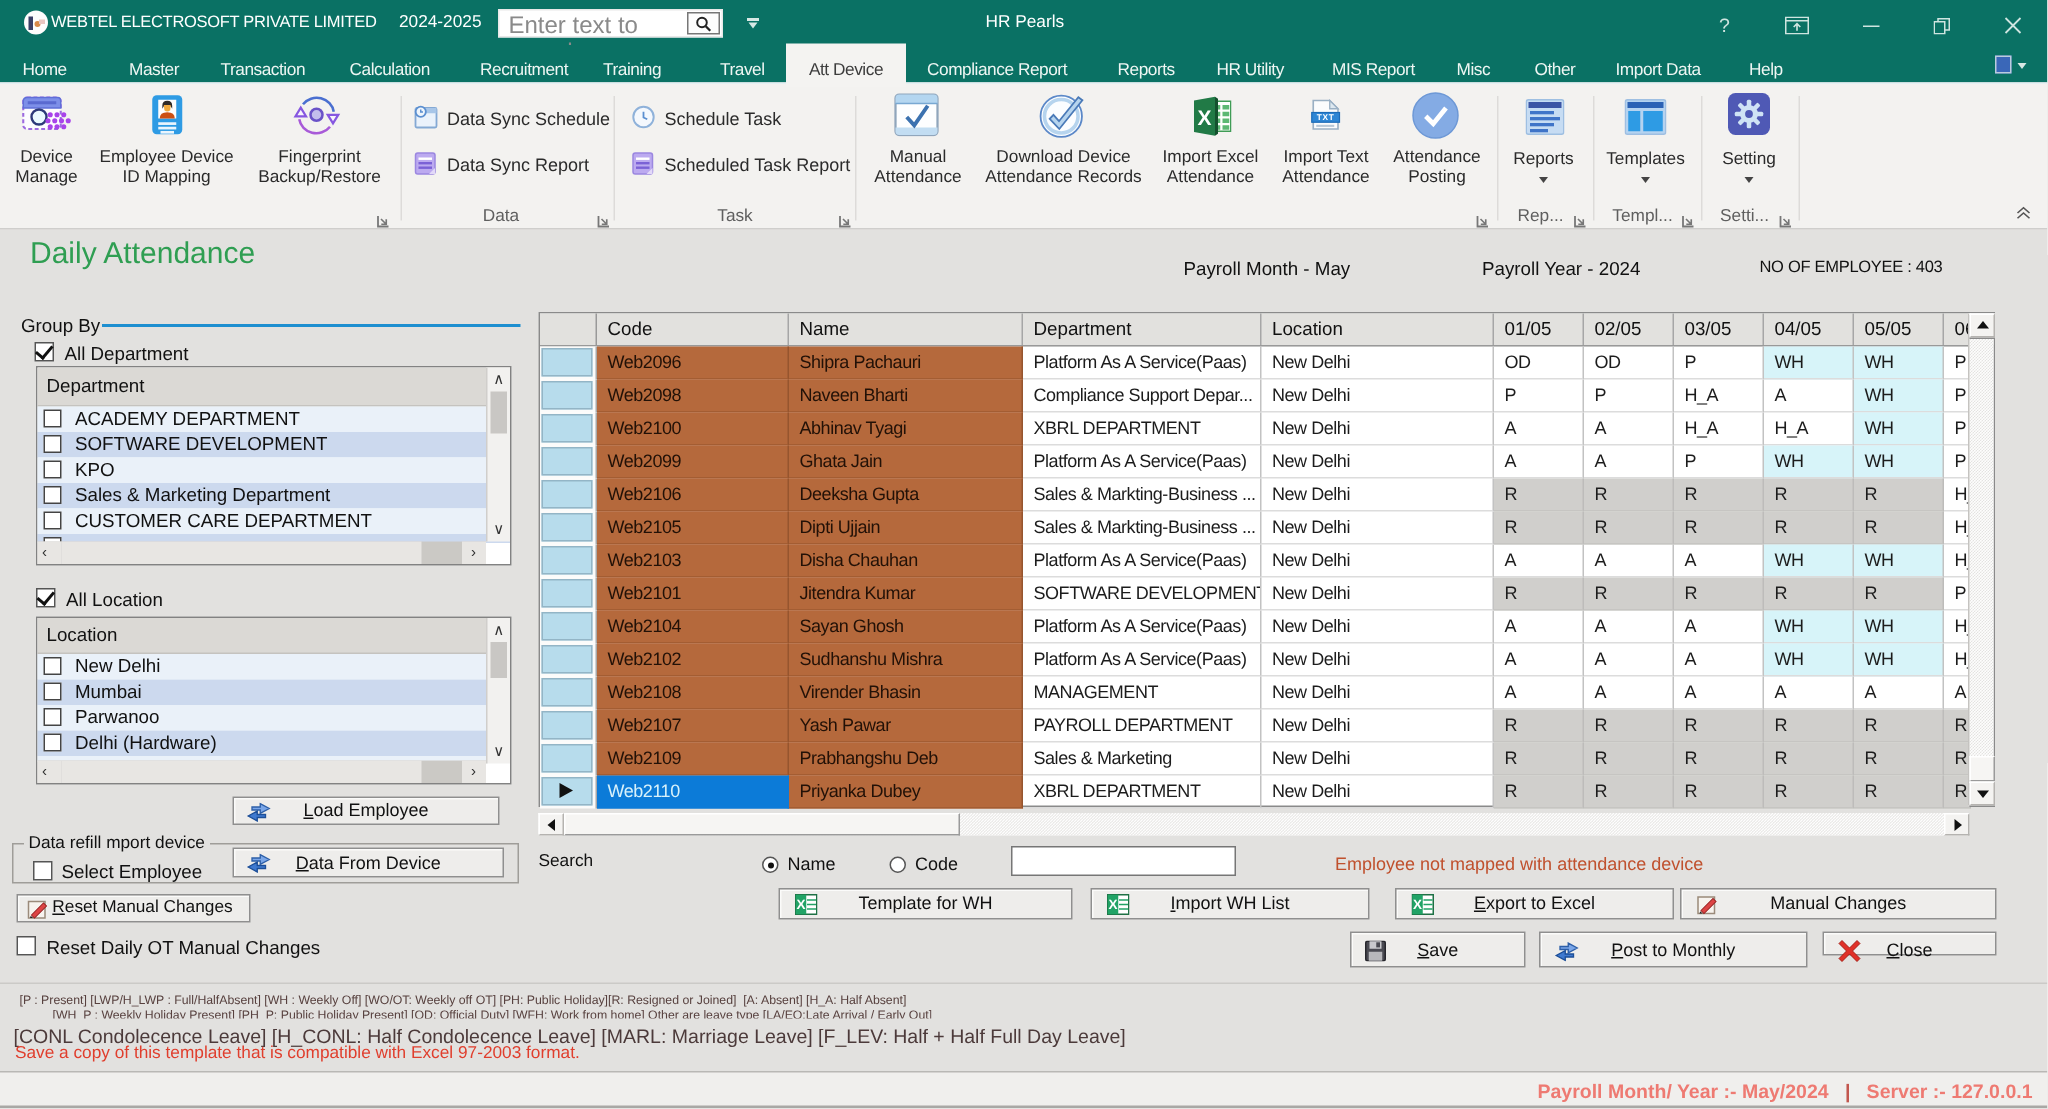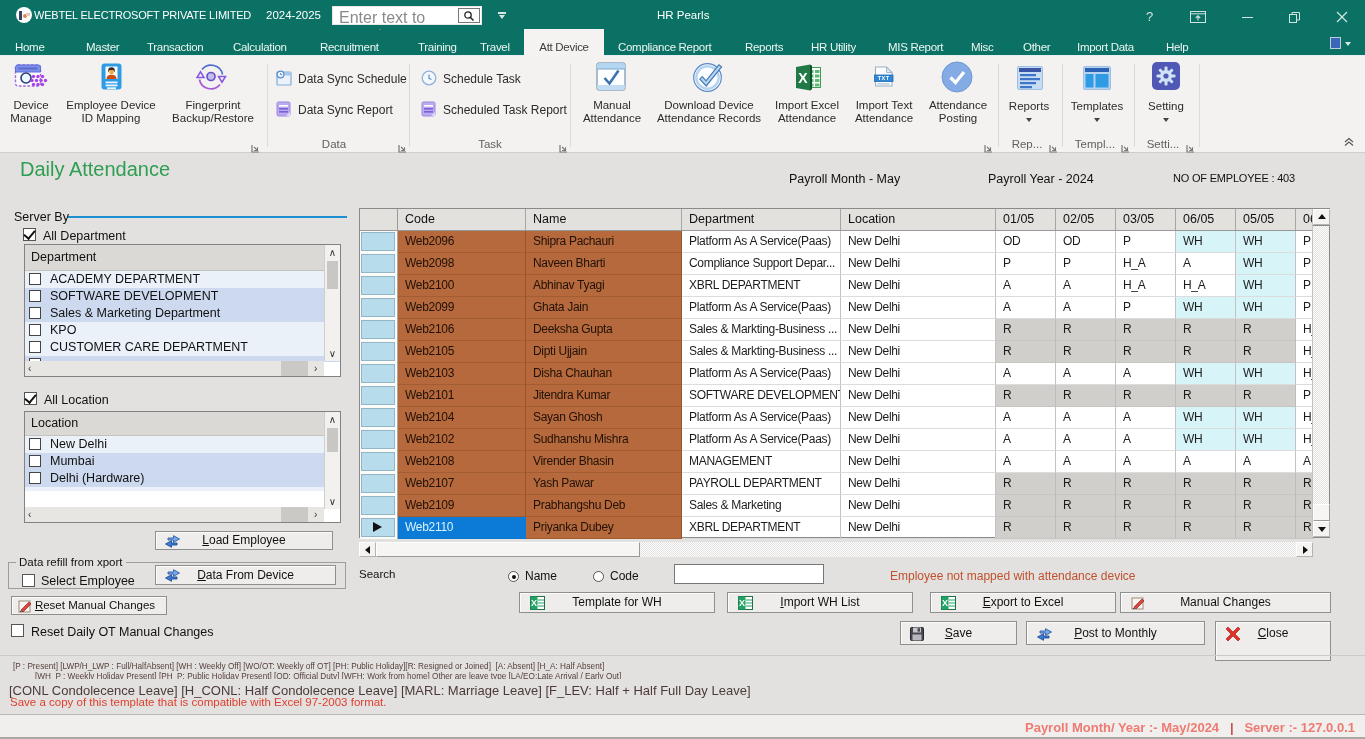--- a/index.html
+++ b/index.html
@@ -97,21 +97,21 @@
       <line x1="1" y1="1" x2="11" y2="11" stroke="#cfe5e0" stroke-width="1.2"></line>
       <line x1="11" y1="1" x2="1" y2="11" stroke="#cfe5e0" stroke-width="1.2"></line>
     </svg>
   </div>
   <div id="menubar">
     <div class="mi" style="left:15px;">Home</div>
     <div class="mi" style="left:86px;">Master</div>
     <div class="mi" style="left:147px;">Transaction</div>
     <div class="mi" style="left:233px;">Calculation</div>
     <div class="mi" style="left:320px;">Recruitment</div>
-    <div class="mi" style="left:418px;">Training</div>
+    <div class="mi" style="left:402px;">Training</div>
     <div class="mi" style="left:480px;">Travel</div>
     <div class="mi" style="left:618px;">Compliance Report</div>
     <div class="mi" style="left:745px;">Reports</div>
     <div class="mi" style="left:811px;">HR Utility</div>
     <div class="mi" style="left:888px;">MIS Report</div>
     <div class="mi" style="left:971px;">Misc</div>
     <div class="mi" style="left:1023px;">Other</div>
     <div class="mi" style="left:1077px;">Import Data</div>
     <div class="mi" style="left:1166px;">Help</div>
     <div class="abs" style="left:1330px;top:7px;width:11px;height:12px;background:#3a67b8;border:1px solid #bcd;"></div>
@@ -322,42 +322,42 @@
     <svg class="abs" style="left:1344px;top:79px;" width="10" height="10" viewBox="0 0 10 10">
         <path d="M1 5 L5 1.5 L9 5 M1 8.5 L5 5 L9 8.5" fill="none" stroke="#555" stroke-width="1.1"></path>
       </svg>
   </div>
 
   <div id="daily">Daily Attendance</div>
   <div class="hdrlbl" style="left:789px;">Payroll Month - May</div>
   <div class="hdrlbl" style="left:988px;">Payroll Year - 2024</div>
   <div class="hdrlbl" style="left:1173px; font-size:11px; letter-spacing:-0.2px;">NO OF EMPLOYEE : 403</div>
 
-  <div class="lbl12" style="left:14px;top:210px;">Server By</div>
+  <div class="lbl12" style="left:14px;top:210px;">Group By</div>
   <div class="abs" style="left:68px;top:216px;width:279px;height:1.5px;background:#1e8fd0;"></div>
   <div class="cb checked" style="left:23px;top:228px;"></div>
   <div class="lbl12" style="left:43px;top:229px;">All Department</div>
 
   <div class="listbox" style="top:244px;height:133px;">
     <div class="lb-head" style="height:26px;line-height:25px;">Department</div>
     <div class="lb-row" style="background:#eaf1f9;">
         <span class="rcb"></span>
         <span class="rt">ACADEMY DEPARTMENT</span>
       </div>
     <div class="lb-row" style="background:#ccd9ee;">
         <span class="rcb"></span>
         <span class="rt">SOFTWARE DEVELOPMENT</span>
       </div>
+    <div class="lb-row" style="background:#eaf1f9;">
+        <span class="rcb"></span>
+        <span class="rt">KPO</span>
+      </div>
     <div class="lb-row" style="background:#ccd9ee;">
         <span class="rcb"></span>
         <span class="rt">Sales &amp; Marketing Department</span>
-      </div>
-    <div class="lb-row" style="background:#eaf1f9;">
-        <span class="rcb"></span>
-        <span class="rt">KPO</span>
       </div>
     <div class="lb-row" style="background:#eaf1f9;">
         <span class="rcb"></span>
         <span class="rt">CUSTOMER CARE DEPARTMENT</span>
       </div>
     <div class="lb-row" style="background:#ccd9ee;height:6px;">
         <span class="rcb"></span>
       </div>
     <div class="vsb" style="height:116px;">
       <div class="arr" style="left:0;top:2px;width:15px;">∧</div>
@@ -380,20 +380,24 @@
 
   <div class="listbox" style="top:411px;height:112px;">
     <div class="lb-head" style="height:24px;line-height:23px;">Location</div>
     <div class="lb-row" style="background:#eaf1f9;">
         <span class="rcb"></span>
         <span class="rt">New Delhi</span>
       </div>
     <div class="lb-row" style="background:#ccd9ee;">
         <span class="rcb"></span>
         <span class="rt">Mumbai</span>
+      </div>
+    <div class="lb-row" style="background:#eaf1f9;">
+        <span class="rcb"></span>
+        <span class="rt">Parwanoo</span>
       </div>
     <div class="lb-row" style="background:#ccd9ee;">
         <span class="rcb"></span>
         <span class="rt">Delhi (Hardware)</span>
       </div>
     <div class="lb-row" style="background:#eaf1f9;height:4px;"></div>
     <div class="vsb" style="height:97px;">
       <div class="arr" style="left:0;top:2px;width:15px;">∧</div>
       <div class="abs" style="left:2px;top:16px;width:11px;height:24px;background:#c9c7c4;"></div>
       <div class="arr" style="left:0;bottom:2px;width:15px;">∨</div>
@@ -411,21 +415,21 @@
 
   <div class="btn" style="left:155px;top:531px;width:178px;height:19px;line-height:17px;">
     <svg class="abs" style="left:8px;top:3px;" width="17" height="13" viewBox="0 0 17 13">
       <path d="M4 3 L9.5 3 L9.5 0.7 L15.5 4 L9.5 7.3 L9.5 5 L4 5 Z" fill="#7aa6e8" stroke="#2d5fa8" stroke-width="0.9"></path>
       <path d="M13 8 L7.5 8 L7.5 5.7 L1.5 9 L7.5 12.3 L7.5 10 L13 10 Z" fill="#3f7ad0" stroke="#1d4f98" stroke-width="0.9"></path>
     </svg>
     <span style="text-decoration:none;"><u>L</u>oad Employee</span>
   </div>
 
   <div class="abs" style="left:8px;top:562px;width:338px;height:27px;border:1px solid #9f9d99;"></div>
-  <div class="abs" style="left:16px;top:556px;font-size:11.5px;color:#111;background:#e2e1df;padding:0 3px;">Data refill from xport</div>
+  <div class="abs" style="left:16px;top:556px;font-size:11.5px;color:#111;background:#e2e1df;padding:0 3px;">Data refill mport device</div>
   <div class="cb" style="left:22px;top:574px;"></div>
   <div class="lbl12" style="left:41px;top:574px;">Select Employee</div>
   <div class="btn" style="left:155px;top:565px;width:181px;height:20px;line-height:18px;">
     <svg class="abs" style="left:8px;top:3px;" width="17" height="13" viewBox="0 0 17 13">
       <path d="M4 3 L9.5 3 L9.5 0.7 L15.5 4 L9.5 7.3 L9.5 5 L4 5 Z" fill="#7aa6e8" stroke="#2d5fa8" stroke-width="0.9"></path>
       <path d="M13 8 L7.5 8 L7.5 5.7 L1.5 9 L7.5 12.3 L7.5 10 L13 10 Z" fill="#3f7ad0" stroke="#1d4f98" stroke-width="0.9"></path>
     </svg>
     <span><u>D</u>ata From Device</span>
   </div>
 
@@ -443,21 +447,21 @@
   <div id="grid">
       <div class="ghead">
         <div class="gc" style="width:38px;border-right:1px solid #999;"></div>
         <div class="gc" style="width:128px;">Code</div>
         <div class="gc" style="width:156px;">Name</div>
         <div class="gc" style="width:159px;">Department</div>
         <div class="gc" style="width:155px;">Location</div>
         <div class="gc" style="width:60px;">01/05</div>
         <div class="gc" style="width:60px;">02/05</div>
         <div class="gc" style="width:60px;">03/05</div>
-        <div class="gc" style="width:60px;">06/05</div>
+        <div class="gc" style="width:60px;">04/05</div>
         <div class="gc" style="width:60px;">05/05</div>
         <div class="gc" style="width:18px;">06</div>
       </div>
       <div class="grow">
         <div class="gc selc"></div>
         <div class="gc cell brown" style="width:128px;">Web2096</div>
         <div class="gc cell brown" style="width:156px;">Shipra Pachauri</div>
         <div class="gc cell" style="width:159px;">Platform As A Service(Paas)</div>
         <div class="gc cell" style="width:155px;">New Delhi</div>
         <div class="gc cell" style="width:60px;">OD</div>
@@ -726,21 +730,21 @@
       </svg>
     <u>S</u>ave
   </div>
   <div class="btn" style="left:1026px;top:621px;width:179px;height:24px;line-height:22px;">
     <svg class="abs" style="left:9px;top:6px;" width="17" height="13" viewBox="0 0 17 13">
       <path d="M4 3 L9.5 3 L9.5 0.7 L15.5 4 L9.5 7.3 L9.5 5 L4 5 Z" fill="#7aa6e8" stroke="#2d5fa8" stroke-width="0.9"></path>
       <path d="M13 8 L7.5 8 L7.5 5.7 L1.5 9 L7.5 12.3 L7.5 10 L13 10 Z" fill="#3f7ad0" stroke="#1d4f98" stroke-width="0.9"></path>
     </svg>
     <u>P</u>ost to Monthly
   </div>
-  <div class="btn" style="left:1215px;top:621px;width:116px;height:40px;line-height:22px;">
+  <div class="btn" style="left:1215px;top:621px;width:116px;height:16px;line-height:22px;">
     <svg class="abs" style="left:9px;top:4px;" width="16" height="16" viewBox="0 0 16 16">
         <path d="M3 1 L8 6 L13 1 L15 3 L10 8 L15 13 L13 15 L8 10 L3 15 L1 13 L6 8 L1 3 Z" fill="#e03128" stroke="#a01810" stroke-width="0.6"></path>
       </svg>
     <u>C</u>lose
   </div>
 
   <div class="abs" style="left:0;top:655px;width:1365px;height:1px;background:#cbcac7;"></div>
 
   <div class="abs" style="left:13px;top:662px;font-size:8.2px;color:#57403e;white-space:nowrap;">[P : Present] [LWP/H_LWP : Full/HalfAbsent] [WH : Weekly Off] [WO/OT: Weekly off OT] [PH: Public Holiday][R: Resigned or Joined]&nbsp; [A: Absent] [H_A: Half Absent]</div>
   <div class="abs" style="left:35px;top:672px;height:7px;overflow:hidden;font-size:8.2px;color:#57403e;white-space:nowrap;">[WH_P : Weekly Holiday Present] [PH_P: Public Holiday Present] [OD: Official Duty] [WFH: Work from home] Other are leave type [LA/EO:Late Arrival / Early Out]</div>

